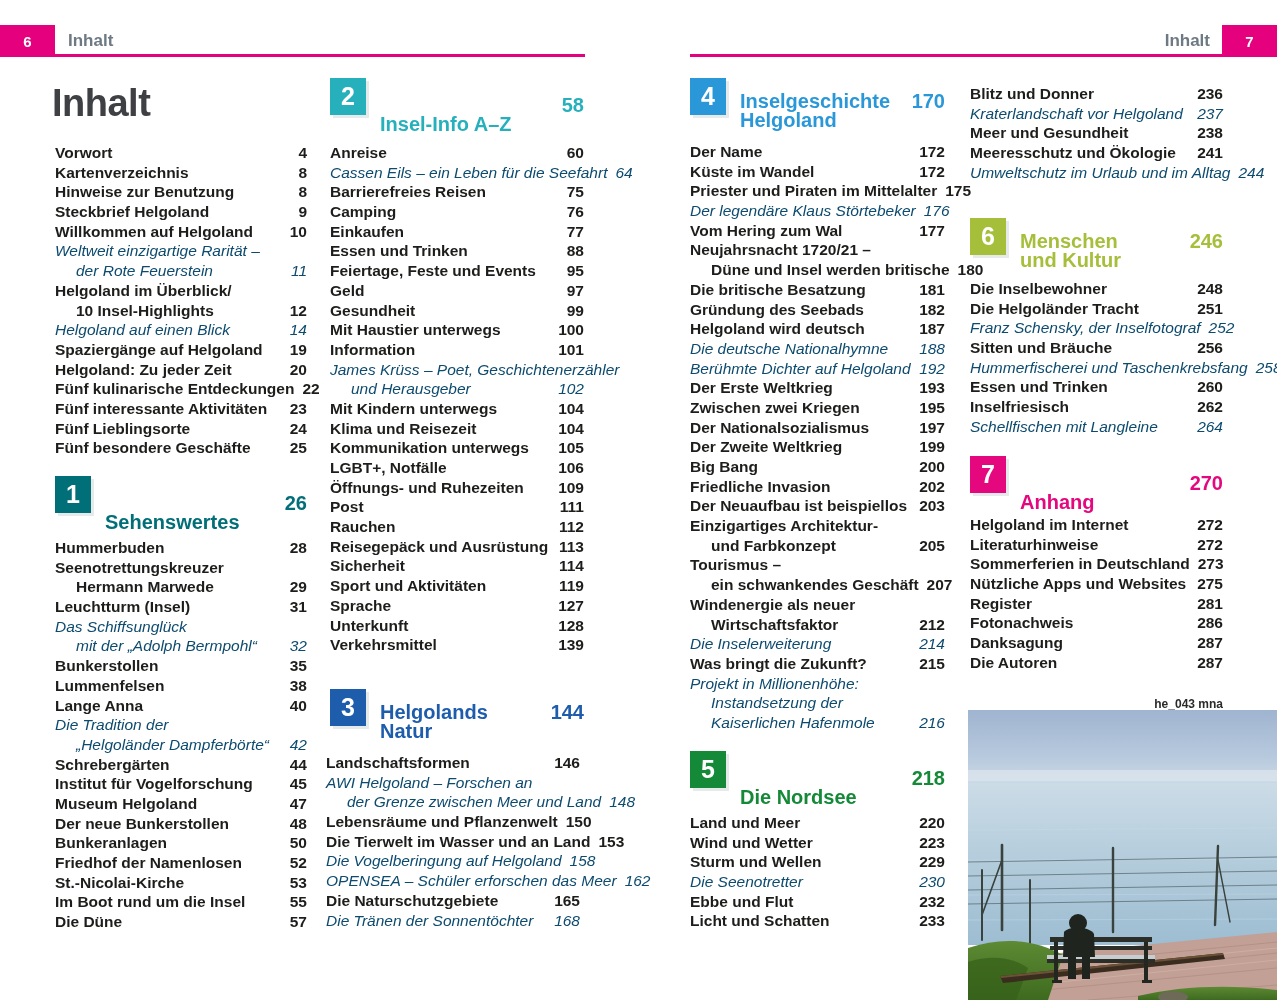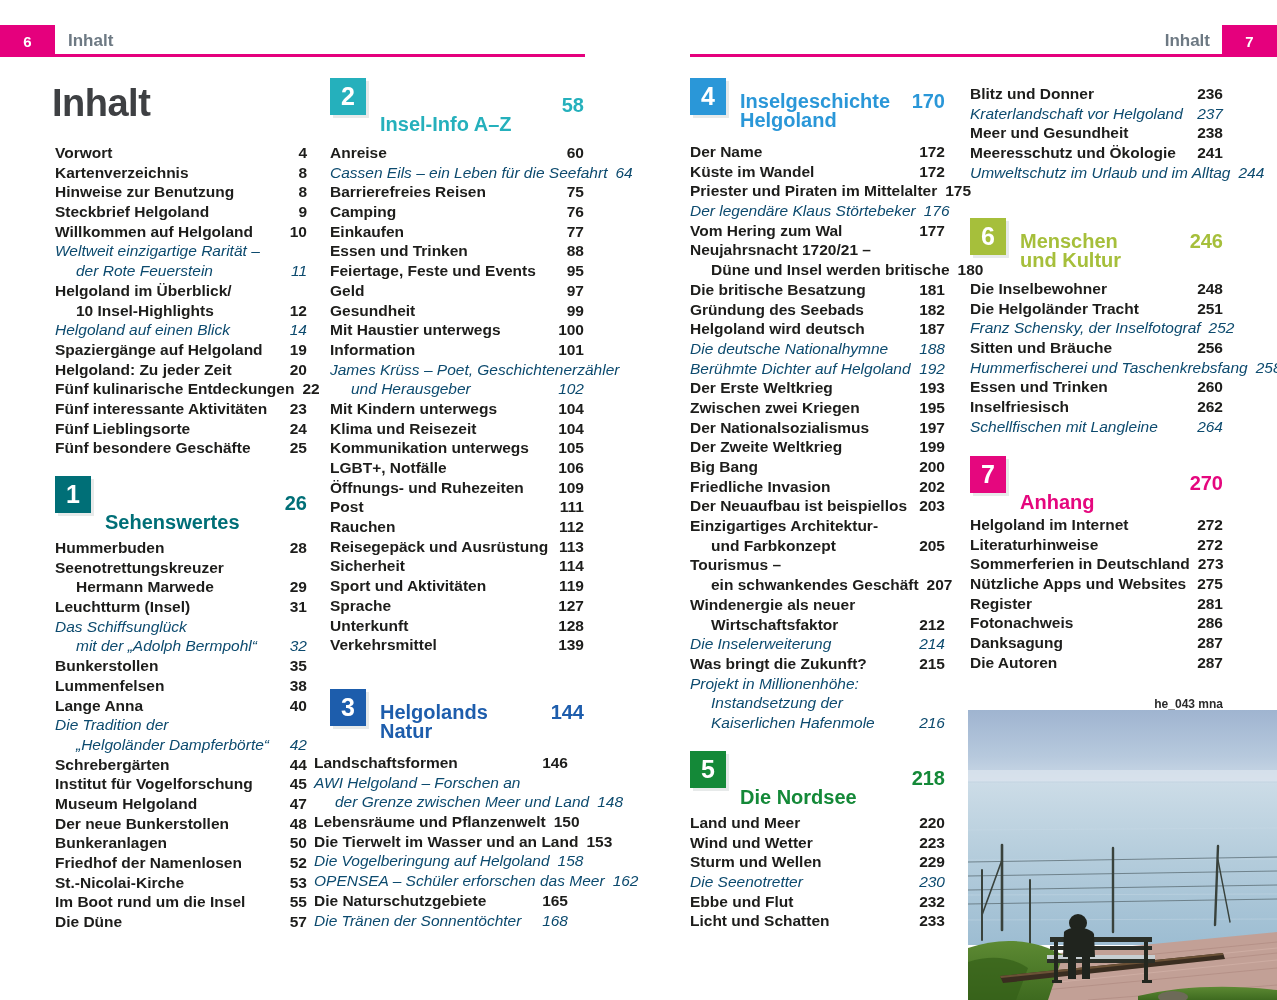--- a/index.html
+++ b/index.html
@@ -327,21 +327,21 @@
         <span class="toc-page">139</span>
       </div>
     </div>
 
   <div class="sec-h two" style="left: 330px; top: 689px; width: 254px; height: 42px; --c: #1d5dac;">
     <div class="sec-num">3</div>
     <div class="sec-title">Helgolands
 Natur</div>
     <div class="sec-page">144</div>
   </div>
-  <div class="toc-list" style="left:314px;top:753px;width:254px;">
+  <div class="toc-list" style="left:326px;top:753px;width:254px;">
       <div class="toc-row">
         <span class="toc-text">Landschaftsformen</span>
         <span class="toc-page">146</span>
       </div>
       <div class="toc-row">
         <span class="toc-text it">AWI Helgoland – Forschen an</span>
         <span class="toc-page it"></span>
       </div>
       <div class="toc-row indent">
         <span class="toc-text it">der Grenze zwischen Meer und Land</span>

